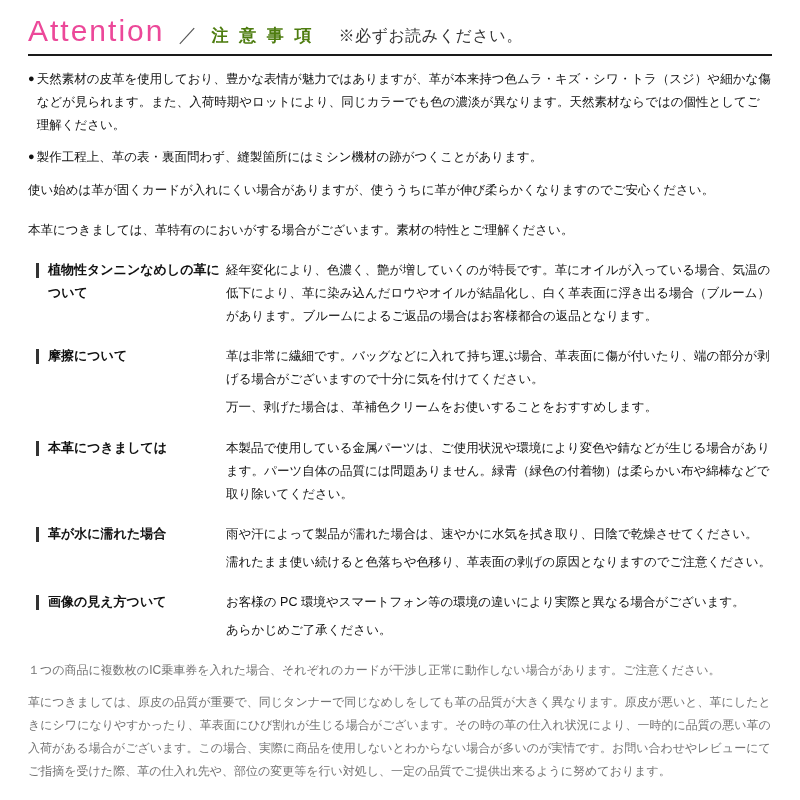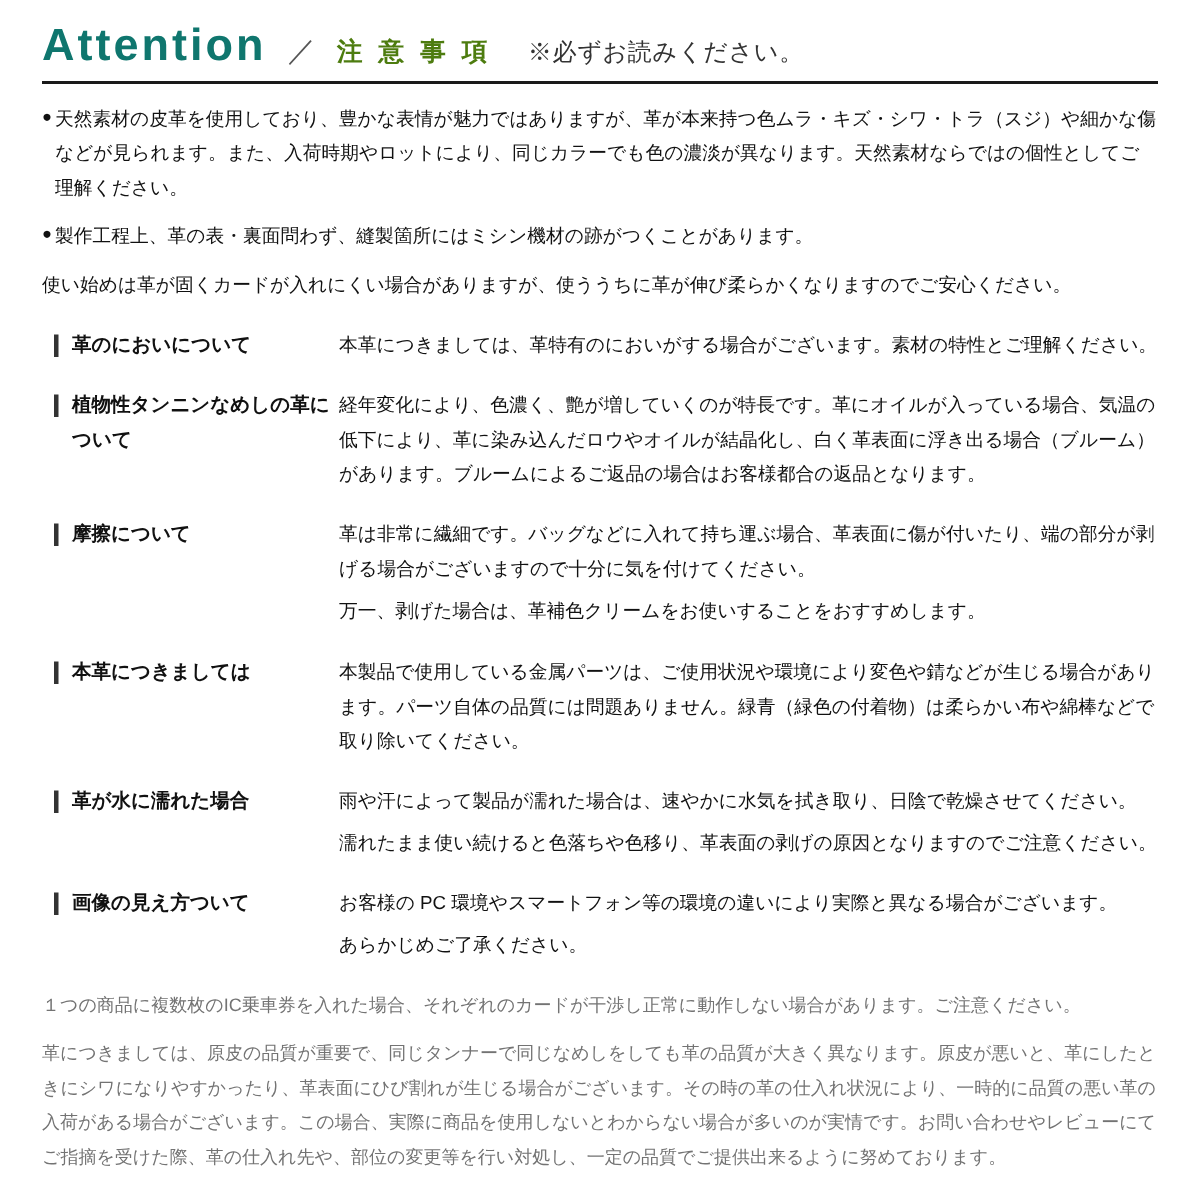--- a/index.html
+++ b/index.html
@@ -26,23 +26,23 @@
   .header {
     display: flex;
     align-items: baseline;
     gap: 10px;
     padding-bottom: 6px;
     margin-bottom: 6px;
     border-bottom: 2px solid #1a1a1a;
   }
   .header-title {
     font-size: 30px;
-    font-weight: bold;
+    font-weight: normal;
     letter-spacing: 2px;
-    color: #0f766e;
+    color: #ec4899;
   }
   .header-slash {
     font-size: 19px;
     color: #555;
     padding: 0 4px;
   }
   .header-sub {
     font-size: 17px;
     font-weight: bold;
     letter-spacing: 3px;
@@ -151,24 +151,20 @@
 
   <div class="sections">
 
     <div class="section">
       <div class="section-body">
         <p>使い始めは革が固くカードが入れにくい場合がありますが、使ううちに革が伸び柔らかくなりますのでご安心ください。</p>
       </div>
     </div>
 
     <div class="section">
-      <div class="section-label">
-        <span class="label-bar"></span>
-        <span>革のにおいについて</span>
-      </div>
       <div class="section-body">
         <p>本革につきましては、革特有のにおいがする場合がございます。素材の特性とご理解ください。</p>
       </div>
     </div>
 
     <div class="section">
       <div class="section-label">
         <span class="label-bar"></span>
         <span>植物性タンニンなめしの革について</span>
       </div>

